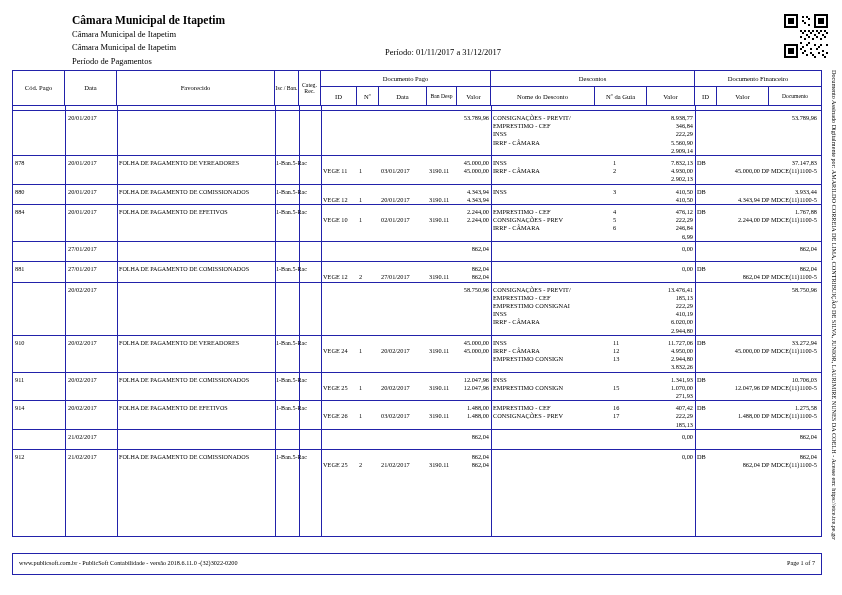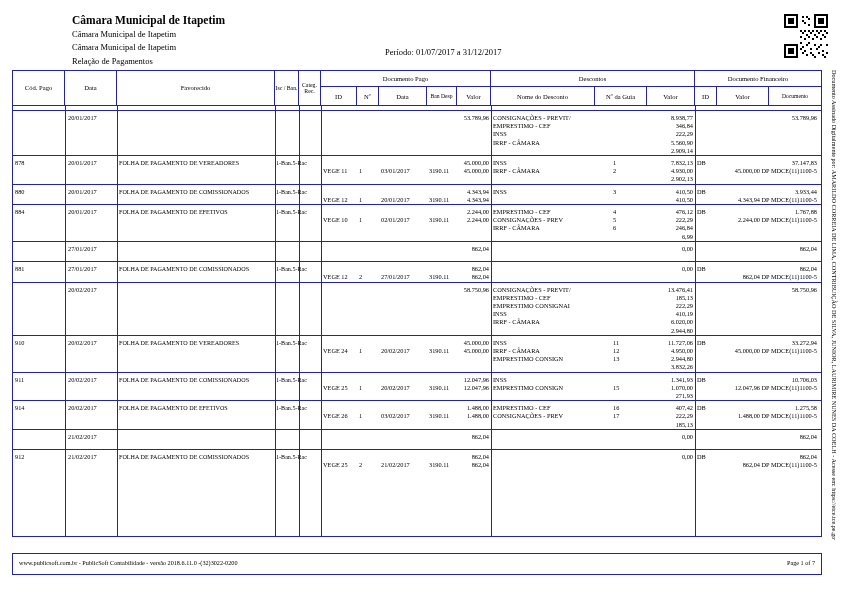--- a/index.html
+++ b/index.html
@@ -58,23 +58,23 @@
 </style>
 </head>
 <body>
 
 <div class="page">
 
   <div class="hdr">
     <div class="org-title">Câmara Municipal de Itapetim</div>
     <div class="org-sub">Câmara Municipal de Itapetim</div>
     <div class="org-sub2">Câmara Municipal de Itapetim</div>
-    <div class="org-sub3">Relação de Pagamentos</div>
+    <div class="org-sub3">Período de Pagamentos</div>
   </div>
-  <div class="period">Período: 01/07/2017 a 31/12/2017</div>
+  <div class="period">Período: 01/11/2017 a 31/12/2017</div>
 
   <div class="qr">
     <svg width="44" height="44" viewBox="0 0 22 22" shape-rendering="crispEdges">
       <rect width="22" height="22" fill="#fff"></rect>
       <g fill="#000">
         <rect x="0" y="0" width="7" height="1"></rect>
           <rect x="0" y="6" width="7" height="1"></rect>
         <rect x="0" y="0" width="1" height="7"></rect>
           <rect x="6" y="0" width="1" height="7"></rect>
         <rect x="2" y="2" width="3" height="3"></rect>

